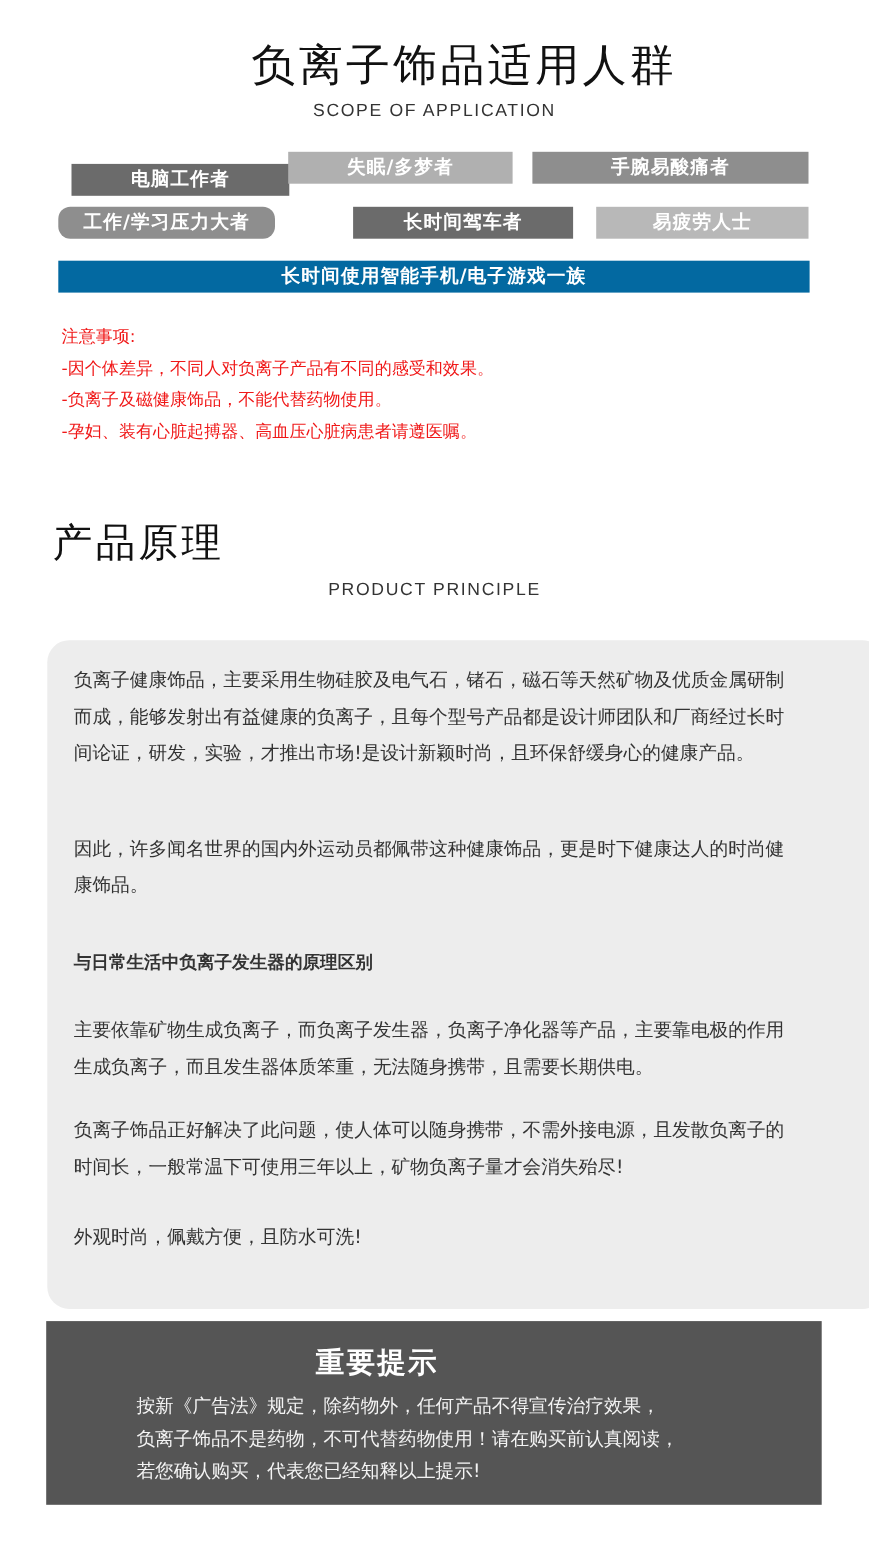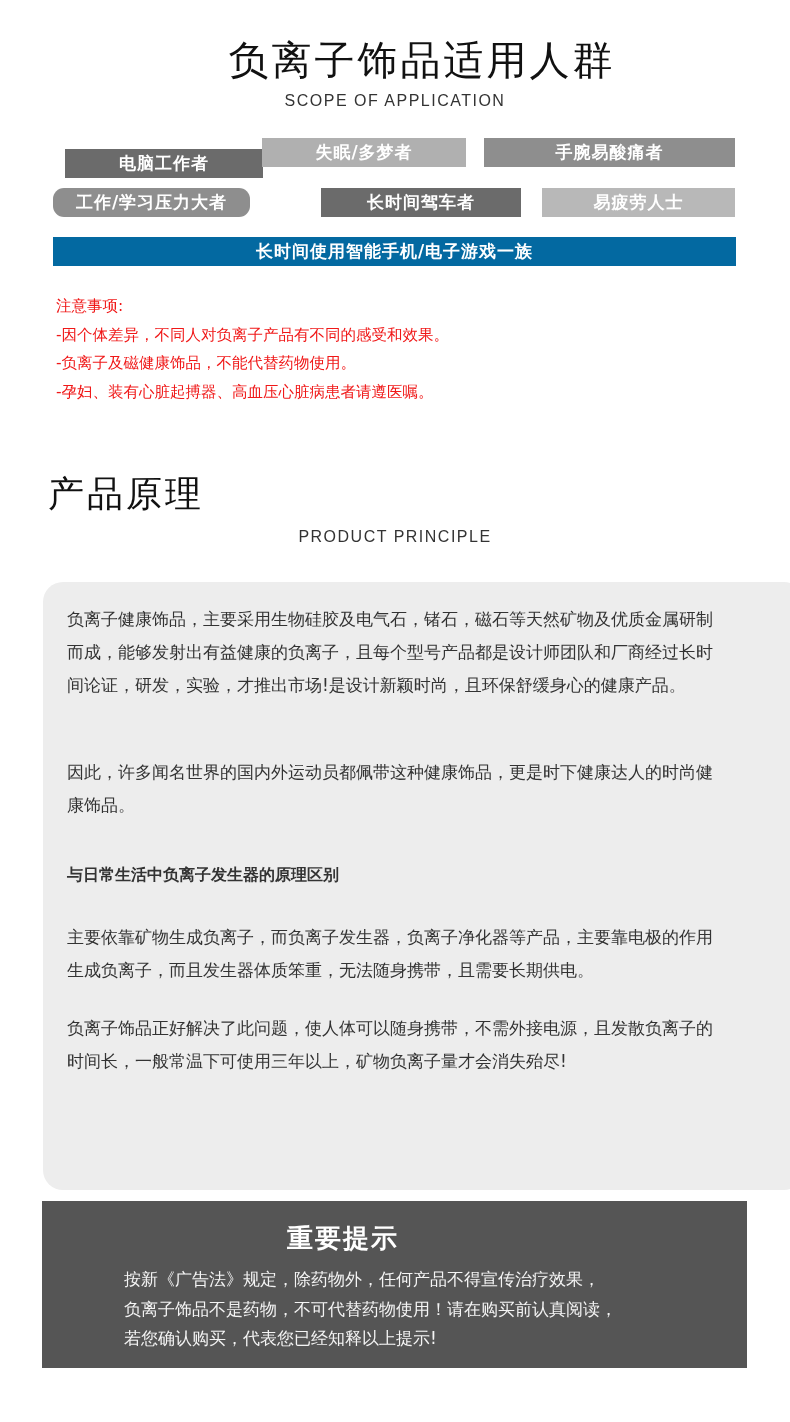--- a/index.html
+++ b/index.html
@@ -42,20 +42,21 @@
 
 <div class="abs title2">产品原理</div>
 <div class="abs sub2">PRODUCT PRINCIPLE</div>
 
 <div class="abs card">
   <div class="p" style="top:21px;">负离子健康饰品，主要采用生物硅胶及电气石，锗石，磁石等天然矿物及优质金属研制而成，能够发射出有益健康的负离子，且每个型号产品都是设计师团队和厂商经过长时间论证，研发，实验，才推出市场!是设计新颖时尚，且环保舒缓身心的健康产品。</div>
   <div class="p" style="top:174px;">因此，许多闻名世界的国内外运动员都佩带这种健康饰品，更是时下健康达人的时尚健康饰品。</div>
   <div class="p pb" style="top:276px;">与日常生活中负离子发生器的原理区别</div>
   <div class="p" style="top:339px;">主要依靠矿物生成负离子，而负离子发生器，负离子净化器等产品，主要靠电极的作用生成负离子，而且发生器体质笨重，无法随身携带，且需要长期供电。</div>
   <div class="p" style="top:430px;">负离子饰品正好解决了此问题，使人体可以随身携带，不需外接电源，且发散负离子的时间长，一般常温下可使用三年以上，矿物负离子量才会消失殆尽!</div>
+  <div class="p" style="top:527px;">外观时尚，佩戴方便，且防水可洗!</div>
 </div>
 
 <div class="abs warn">
   <div class="warn-title">重要提示</div>
   <div class="warn-body">
     <div>按新《广告法》规定，除药物外，任何产品不得宣传治疗效果，</div>
     <div>负离子饰品不是药物，不可代替药物使用！请在购买前认真阅读，</div>
     <div>若您确认购买，代表您已经知释以上提示!</div>
   </div>
 </div>

